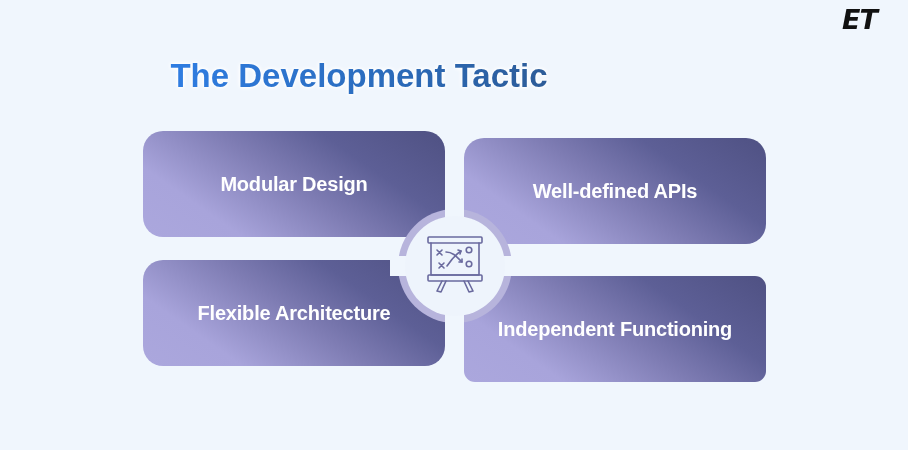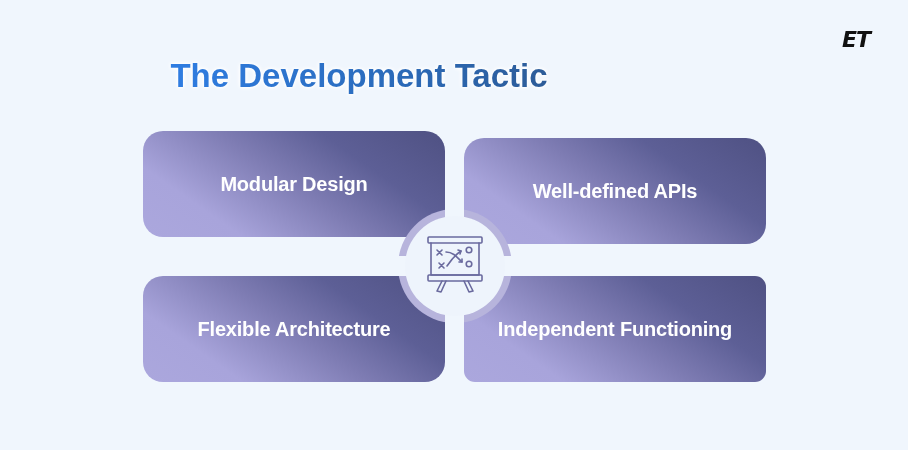--- a/index.html
+++ b/index.html
@@ -10,25 +10,25 @@
       width: 908px;
       height: 450px;
       background: #f0f6fd;
       position: relative;
       overflow: hidden;
       font-family: "Liberation Sans", "DejaVu Sans", sans-serif;
     }
     .logo {
       position: absolute;
       left: 842px;
-      top: 28px;
+      top: 8px;
       font-family: "DejaVu Sans", sans-serif;
       font-weight: bold;
       font-style: italic;
-      font-size: 22px;
+      font-size: 27px;
       letter-spacing: -1px;
       color: #111111;
       line-height: 24px;
     }
     .title {
       position: absolute;
       left: 0;
       top: 56px;
       width: 718px;
       text-align: center;
@@ -56,21 +56,21 @@
     }
     .card-label {
       color: #ffffff;
       font-weight: bold;
       font-size: 20px;
       letter-spacing: -0.2px;
       text-align: center;
     }
     .card-tl { left: 143px; top: 131px; }
     .card-tr { left: 464px; top: 138px; }
-    .card-bl { left: 143px; top: 276px; }
+    .card-bl { left: 143px; top: 260px; }
     .card-br { left: 464px; top: 276px; border-radius: 11px; }
 
     .hub-ring {
       position: absolute;
       left: 398px;
       top: 209px;
       width: 114px;
       height: 114px;
       border-radius: 50%;
       background: #b7b4dc;

